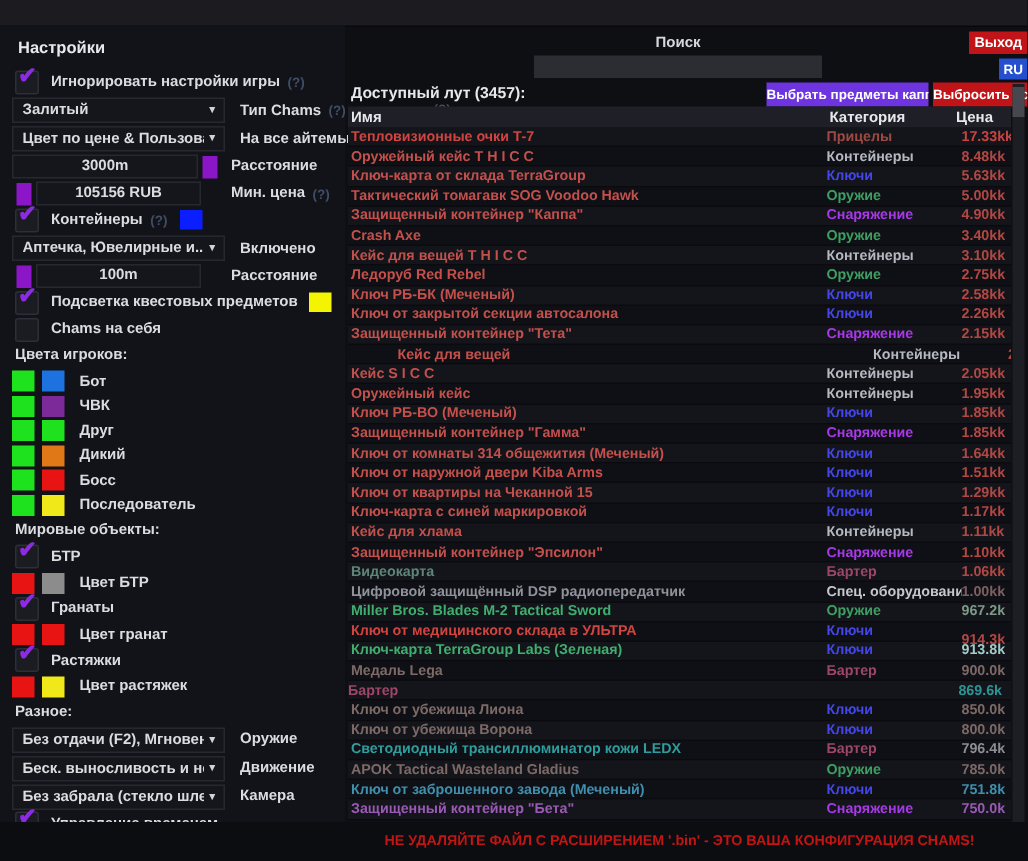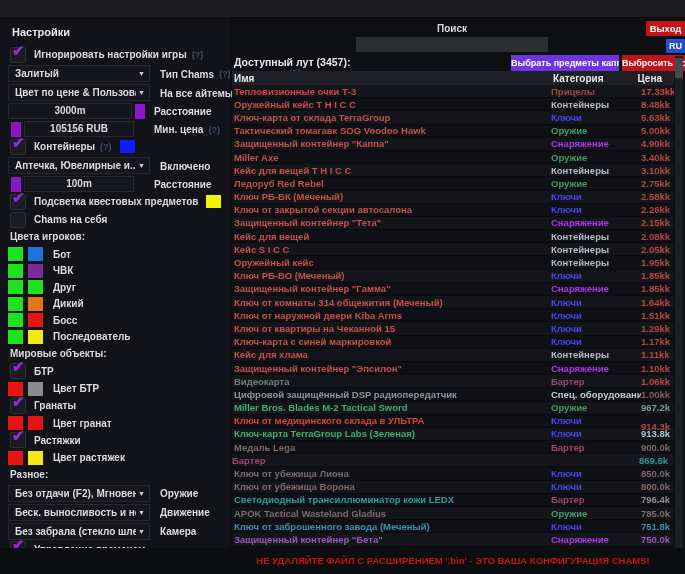--- a/index.html
+++ b/index.html
@@ -277,21 +277,21 @@
 <div class="kappa-btn">Выбрать предметы каппа</div>
 <div class="dropall-btn">Выбросить все</div>
 
 <div class="thead">
   <span class="th-name">Имя</span>
   <span class="th-cat">Категория</span>
   <span class="th-price">Цена</span>
 </div>
 <div class="trows">
     <div class="trow">
-      <span class="tc-name" style="color: rgb(209, 68, 64);">Тепловизионные очки Т-3</span>
+      <span class="tc-name" style="color: rgb(209, 68, 64);">Тепловизионные очки Т-7</span>
       <span class="tc-cat" style="color: rgb(158, 74, 66);">Прицелы</span>
       <span class="tc-price" style="color: rgb(201, 68, 64);">17.33kk</span>
     </div>
     <div class="trow">
       <span class="tc-name" style="color: rgb(196, 80, 76);">Оружейный кейс T H I C C</span>
       <span class="tc-cat" style="color: rgb(182, 185, 193);">Контейнеры</span>
       <span class="tc-price" style="color: rgb(178, 72, 68);">8.48kk</span>
     </div>
     <div class="trow">
       <span class="tc-name" style="color: rgb(196, 80, 76);">Ключ-карта от склада TerraGroup</span>
@@ -302,21 +302,21 @@
       <span class="tc-name" style="color: rgb(196, 80, 76);">Тактический томагавк SOG Voodoo Hawk</span>
       <span class="tc-cat" style="color: rgb(63, 158, 99);">Оружие</span>
       <span class="tc-price" style="color: rgb(178, 72, 68);">5.00kk</span>
     </div>
     <div class="trow">
       <span class="tc-name" style="color: rgb(196, 80, 76);">Защищенный контейнер "Каппа"</span>
       <span class="tc-cat" style="color: rgb(168, 56, 232);">Снаряжение</span>
       <span class="tc-price" style="color: rgb(178, 72, 68);">4.90kk</span>
     </div>
     <div class="trow">
-      <span class="tc-name" style="color: rgb(196, 80, 76);">Miller Axe</span>
+      <span class="tc-name" style="color: rgb(196, 80, 76);">Crash Axe</span>
       <span class="tc-cat" style="color: rgb(63, 158, 99);">Оружие</span>
       <span class="tc-price" style="color: rgb(178, 72, 68);">3.40kk</span>
     </div>
     <div class="trow">
       <span class="tc-name" style="color: rgb(196, 80, 76);">Кейс для вещей T H I C C</span>
       <span class="tc-cat" style="color: rgb(182, 185, 193);">Контейнеры</span>
       <span class="tc-price" style="color: rgb(178, 72, 68);">3.10kk</span>
     </div>
     <div class="trow">
       <span class="tc-name" style="color: rgb(196, 80, 76);">Ледоруб Red Rebel</span>
@@ -332,21 +332,21 @@
       <span class="tc-name" style="color: rgb(196, 80, 76);">Ключ от закрытой секции автосалона</span>
       <span class="tc-cat" style="color: rgb(68, 70, 234);">Ключи</span>
       <span class="tc-price" style="color: rgb(178, 72, 68);">2.26kk</span>
     </div>
     <div class="trow">
       <span class="tc-name" style="color: rgb(196, 80, 76);">Защищенный контейнер "Тета"</span>
       <span class="tc-cat" style="color: rgb(168, 56, 232);">Снаряжение</span>
       <span class="tc-price" style="color: rgb(178, 72, 68);">2.15kk</span>
     </div>
     <div class="trow">
-      <span class="tc-name" style="color: rgb(196, 80, 76);">Кейс для вещей</span>
+      <span class="tc-name" style="color: rgb(196, 80, 76); margin-left: 31px;">Кейс для вещей</span>
       <span class="tc-cat" style="color: rgb(182, 185, 193);">Контейнеры</span>
       <span class="tc-price" style="color: rgb(178, 72, 68);">2.08kk</span>
     </div>
     <div class="trow">
       <span class="tc-name" style="color: rgb(196, 80, 76);">Кейс S I C C</span>
       <span class="tc-cat" style="color: rgb(182, 185, 193);">Контейнеры</span>
       <span class="tc-price" style="color: rgb(178, 72, 68);">2.05kk</span>
     </div>
     <div class="trow">
       <span class="tc-name" style="color: rgb(196, 80, 76);">Оружейный кейс</span>

